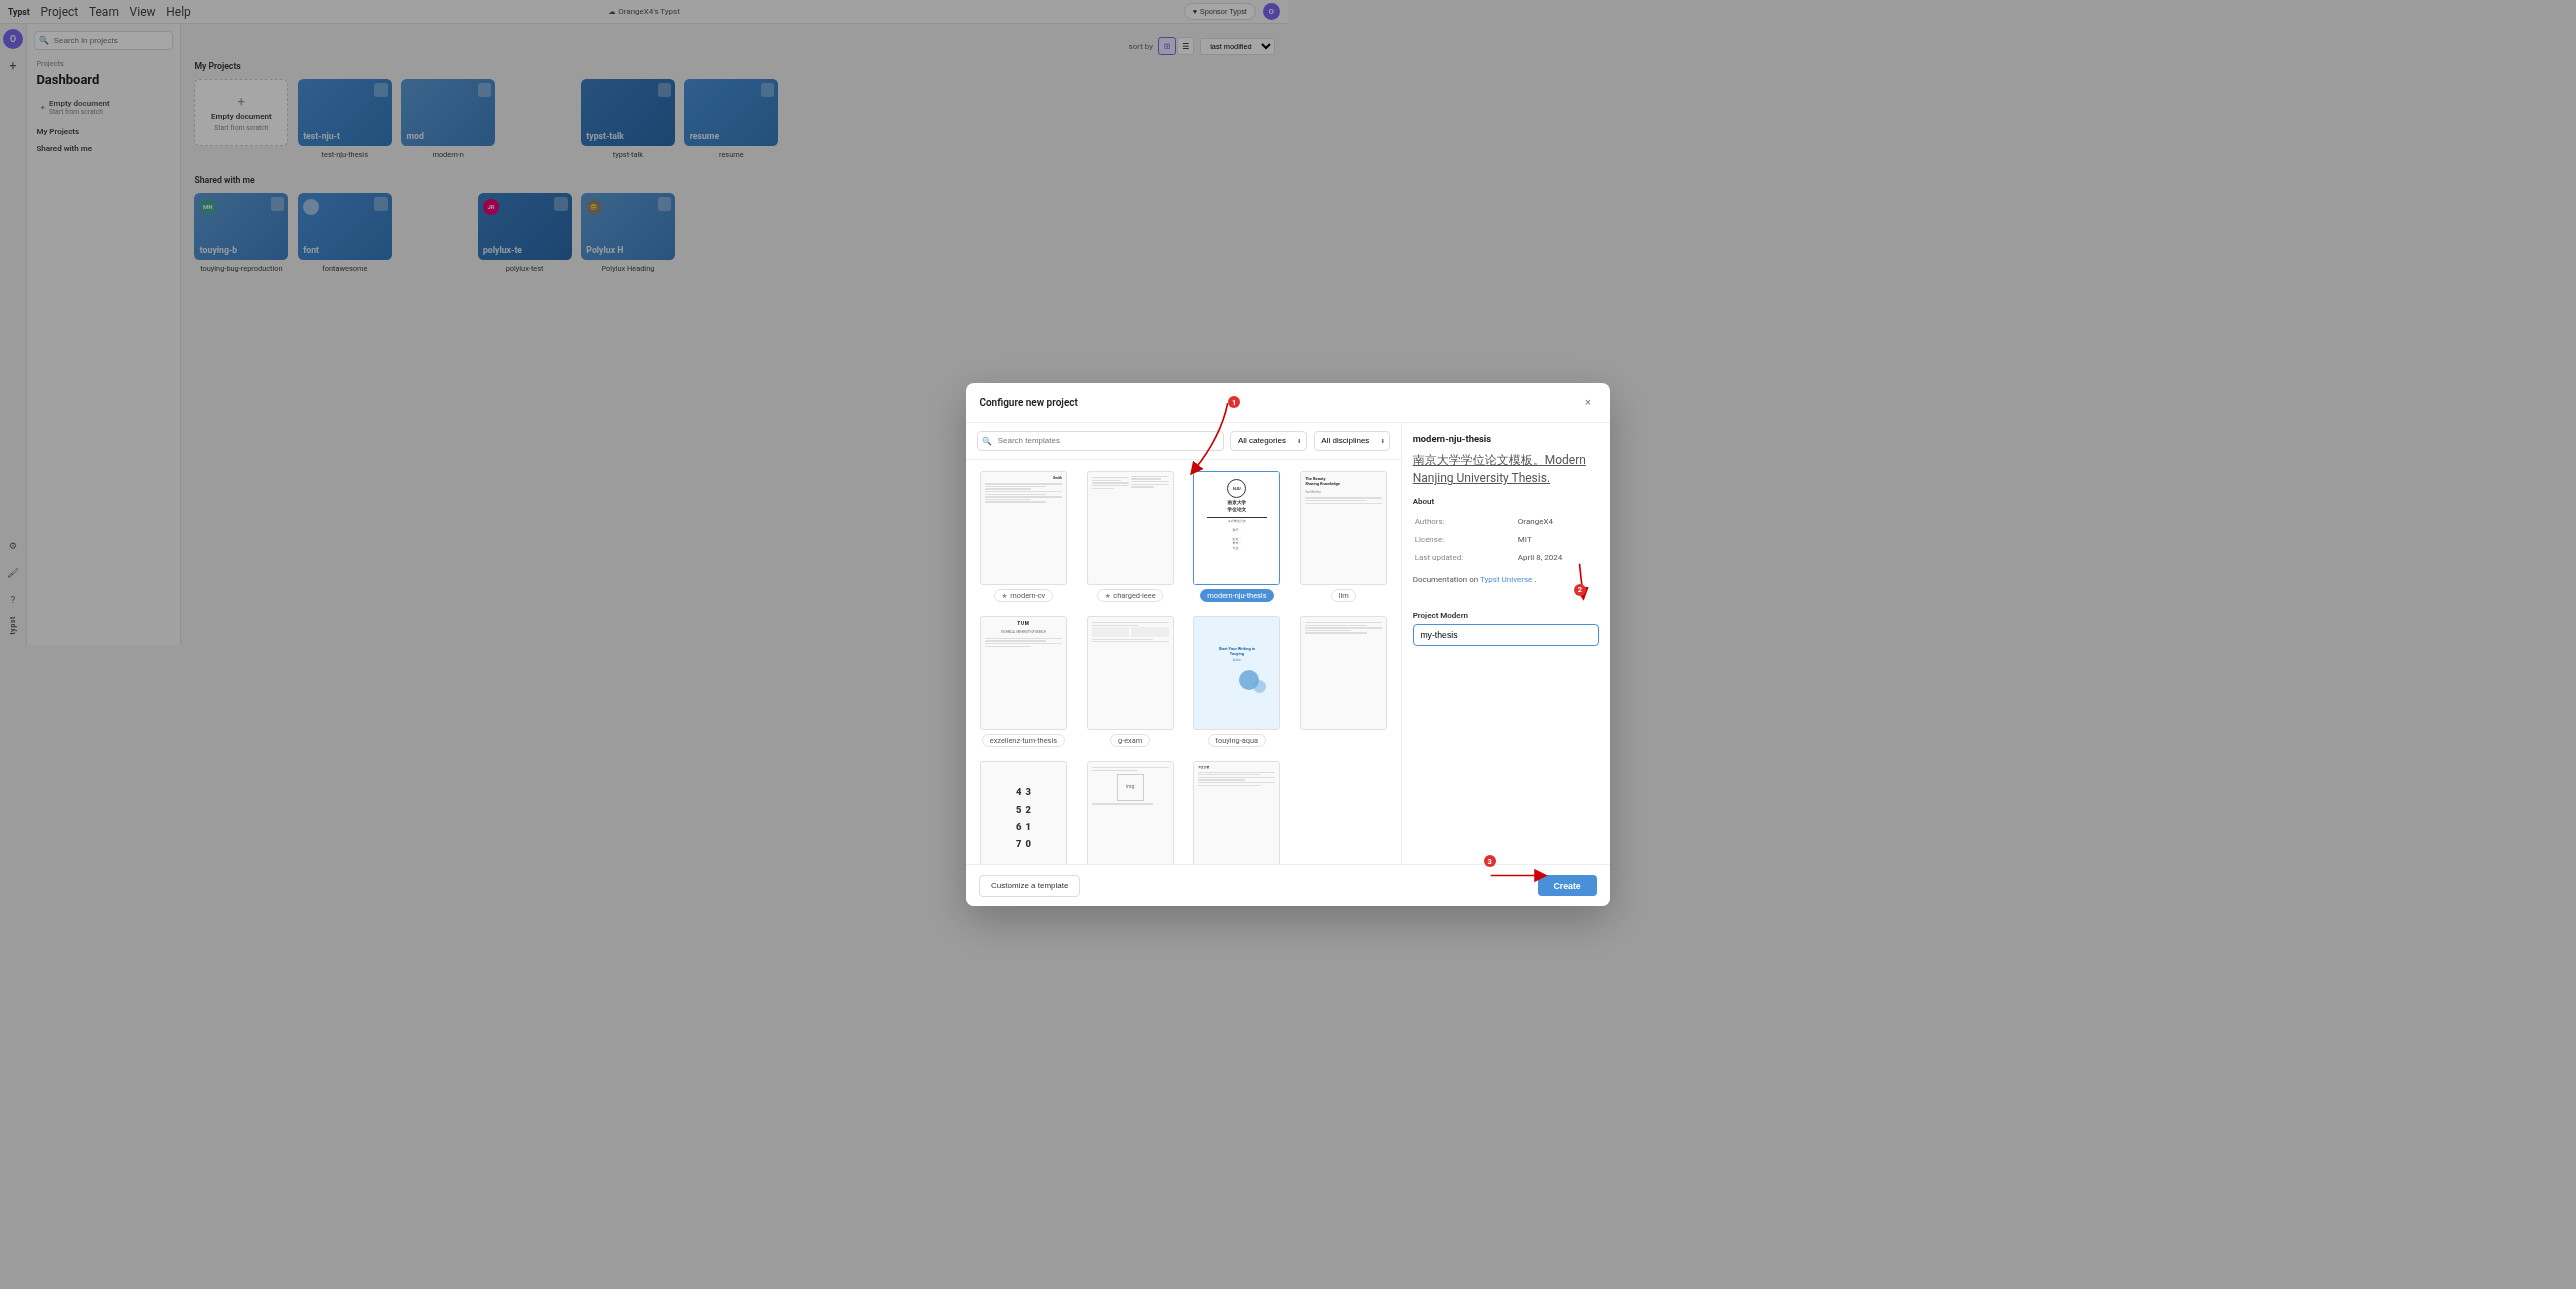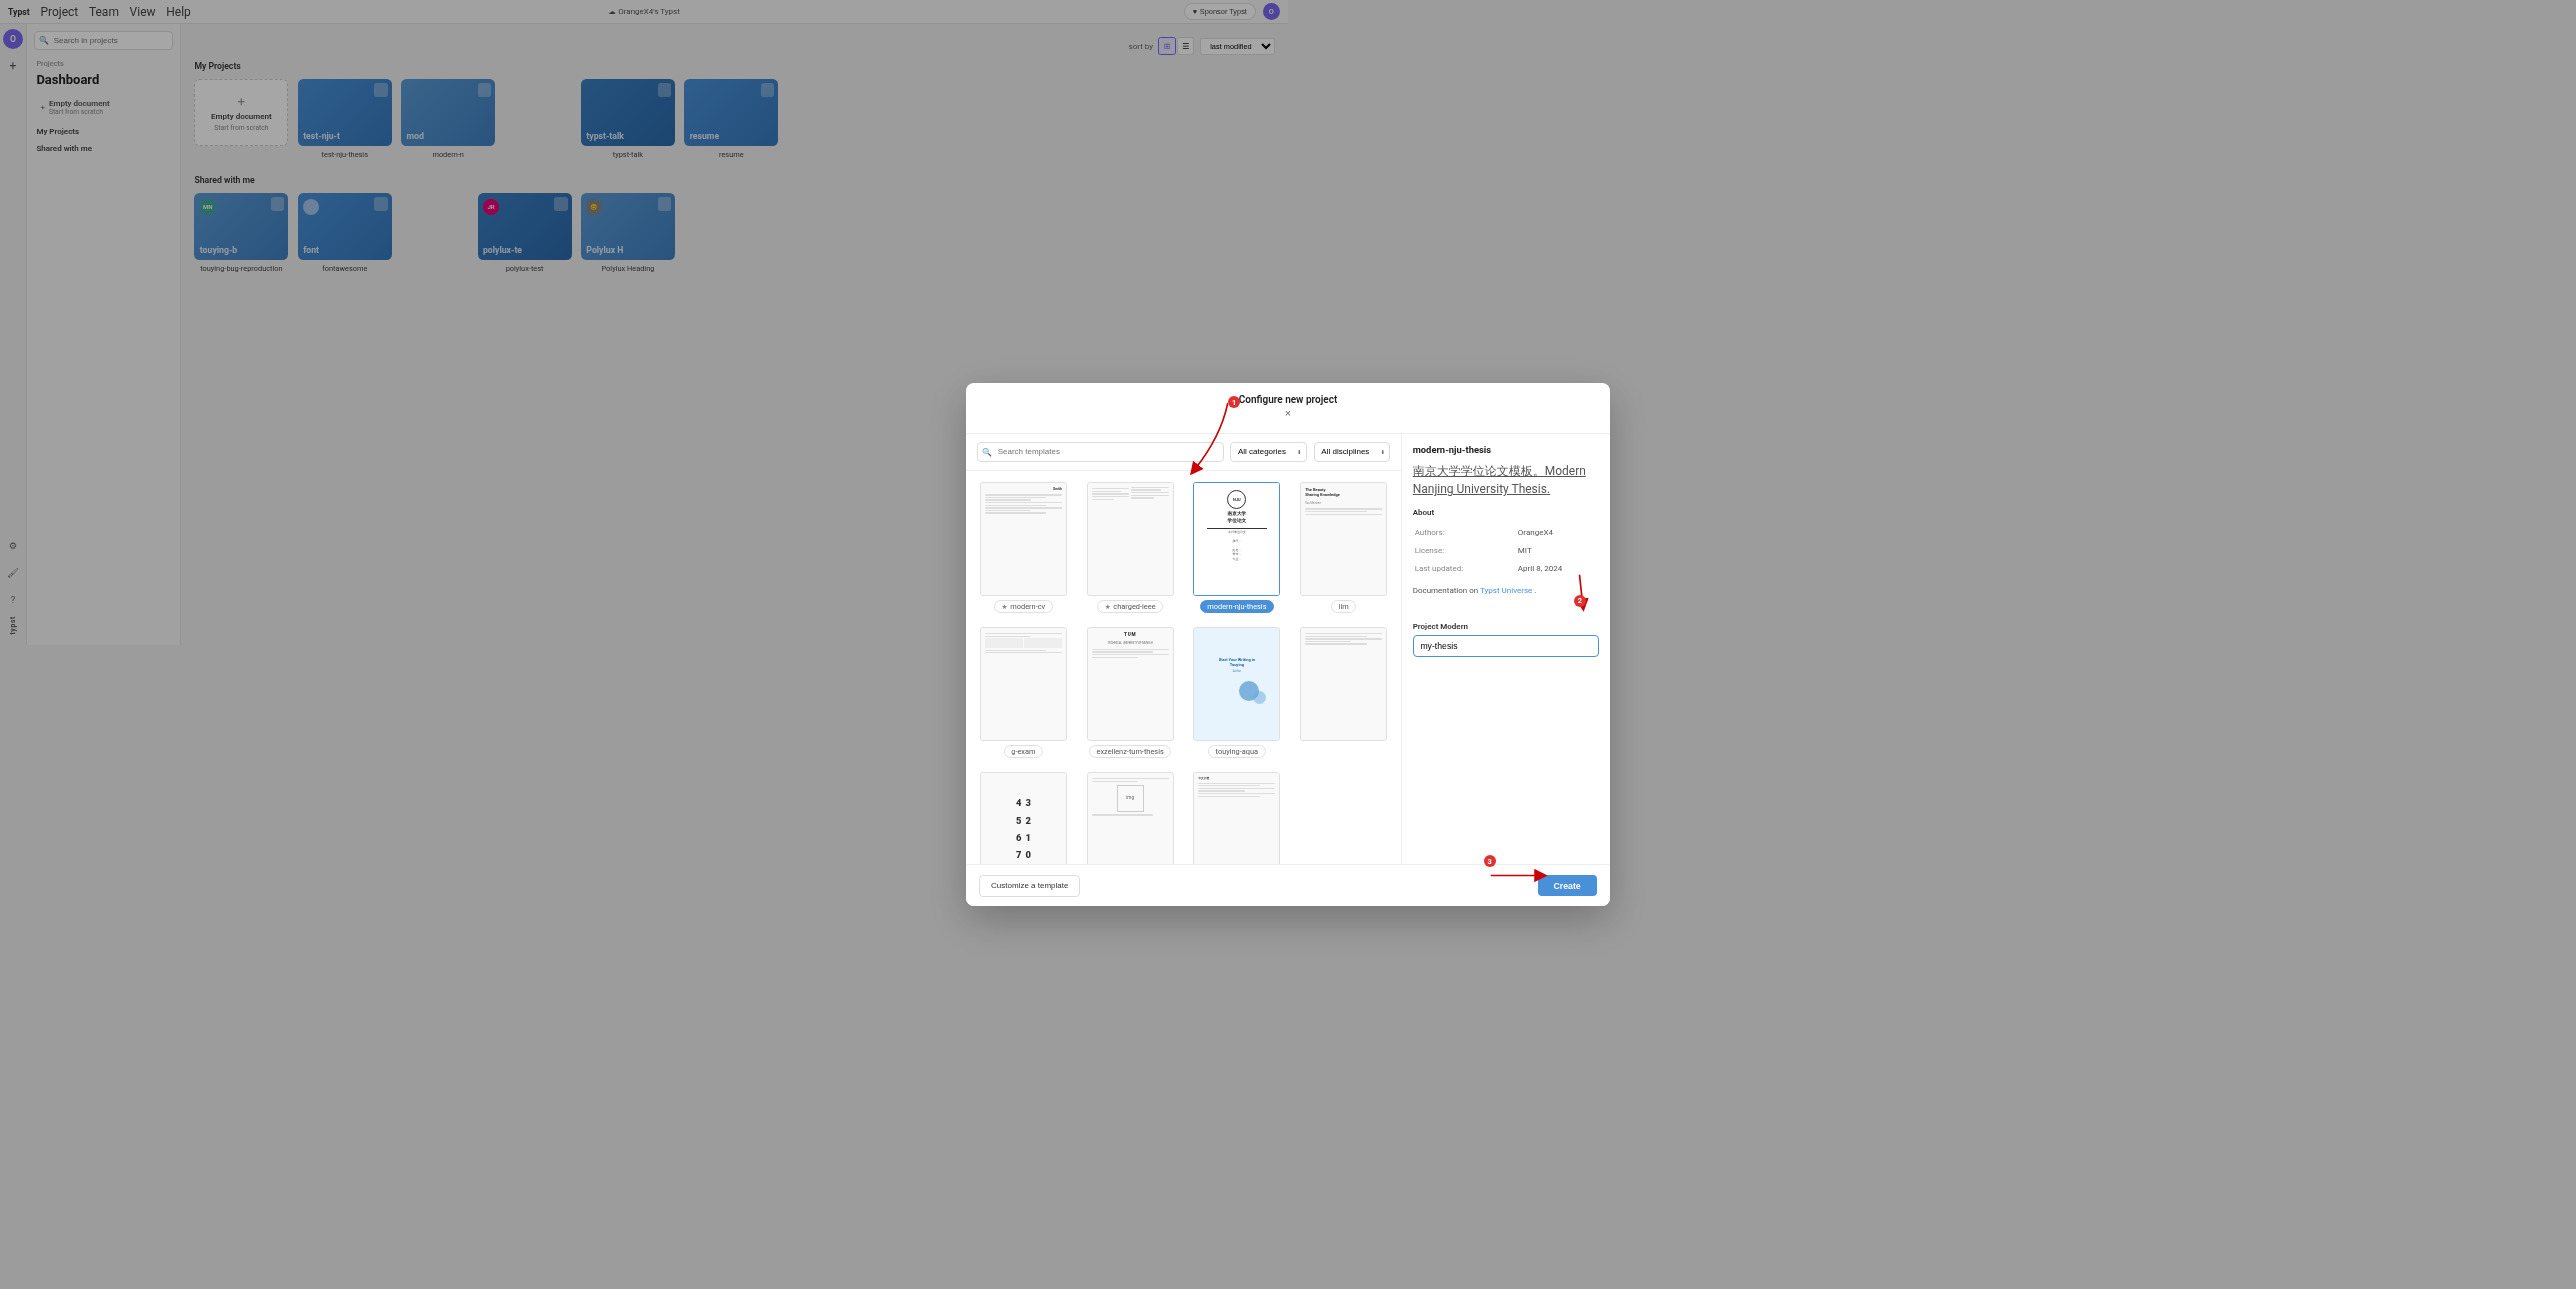--- a/index.html
+++ b/index.html
@@ -350,21 +350,20 @@
       flex-direction: column;
       box-shadow: 0 13.4px 40px rgba(0,0,0,0.25);
       position: relative;
     }
     .modal-header {
       display: flex;
       align-items: center;
       justify-content: space-between;
       padding: 10.7px 13.4px;
       border-bottom: 0.7px solid #eee;
-      flex-direction: column;
     }
     .modal-title {
       font-size: 10px;
       font-weight: 600;
       color: #222;
     }
     .modal-close {
       width: 17.4px;
       height: 17.4px;
       border-radius: 50%;
@@ -939,48 +938,48 @@
                 </div>
               </div>
               <div class="template-label">
                 <span>ilm</span>
               </div>
             </div>
 
             <div class="template-item">
               <div class="template-thumb">
                 <div class="doc-preview">
+                  <div style="font-size:4.7px;font-weight:900;text-align:center;letter-spacing:0.7px;margin-bottom:4px;">TUM</div>
+                  <div style="font-size:2.7px;text-align:center;color:#666;margin-bottom:2.7px;">TECHNICAL UNIVERSITY OF MUNICH</div>
+                  <div class="doc-line full"></div>
+                  <div class="doc-line medium"></div>
+                  <div class="doc-line full"></div>
+                  <div class="doc-line short"></div>
+                </div>
+              </div>
+              <div class="template-label">
+                <span>exzellenz-tum-thesis</span>
+              </div>
+            </div>
+
+            <div class="template-item">
+              <div class="template-thumb">
+                <div class="doc-preview">
                   <div class="doc-line full"></div>
                   <div class="doc-line short"></div>
                   <div style="display:flex;gap:1.3px;margin:1.3px 0;">
                     <div style="flex:1;background:#eee;height:10px;"></div>
                     <div style="flex:1;background:#eee;height:10px;"></div>
                   </div>
                   <div class="doc-line medium"></div>
                   <div class="doc-line full"></div>
                 </div>
               </div>
               <div class="template-label">
                 <span>g-exam</span>
-              </div>
-            </div>
-
-            <div class="template-item">
-              <div class="template-thumb">
-                <div class="doc-preview">
-                  <div style="font-size:4.7px;font-weight:900;text-align:center;letter-spacing:0.7px;margin-bottom:4px;">TUM</div>
-                  <div style="font-size:2.7px;text-align:center;color:#666;margin-bottom:2.7px;">TECHNICAL UNIVERSITY OF MUNICH</div>
-                  <div class="doc-line full"></div>
-                  <div class="doc-line medium"></div>
-                  <div class="doc-line full"></div>
-                  <div class="doc-line short"></div>
-                </div>
-              </div>
-              <div class="template-label">
-                <span>exzellenz-tum-thesis</span>
               </div>
             </div>
 
             <div class="template-item">
               <div class="template-thumb" style="background:#e8f4fd;">
                 <div style="padding:5.4px;text-align:center;">
                   <div style="font-size:4px;font-weight:700;color:#2266aa;margin-bottom:2.7px;">Start Your Writing in<br>Touying</div>
                   <div style="font-size:2.7px;color:#4488cc;margin-bottom:4px;">Author</div>
                   <div style="width:20px;height:20px;background:#3388cc;border-radius:50%;position:relative;left:20px;top:3.4px;opacity:0.6;"></div>
                   <div style="width:13.4px;height:13.4px;background:#66aadd;border-radius:50%;position:relative;left:34px;top:-6.7px;opacity:0.5;"></div>

